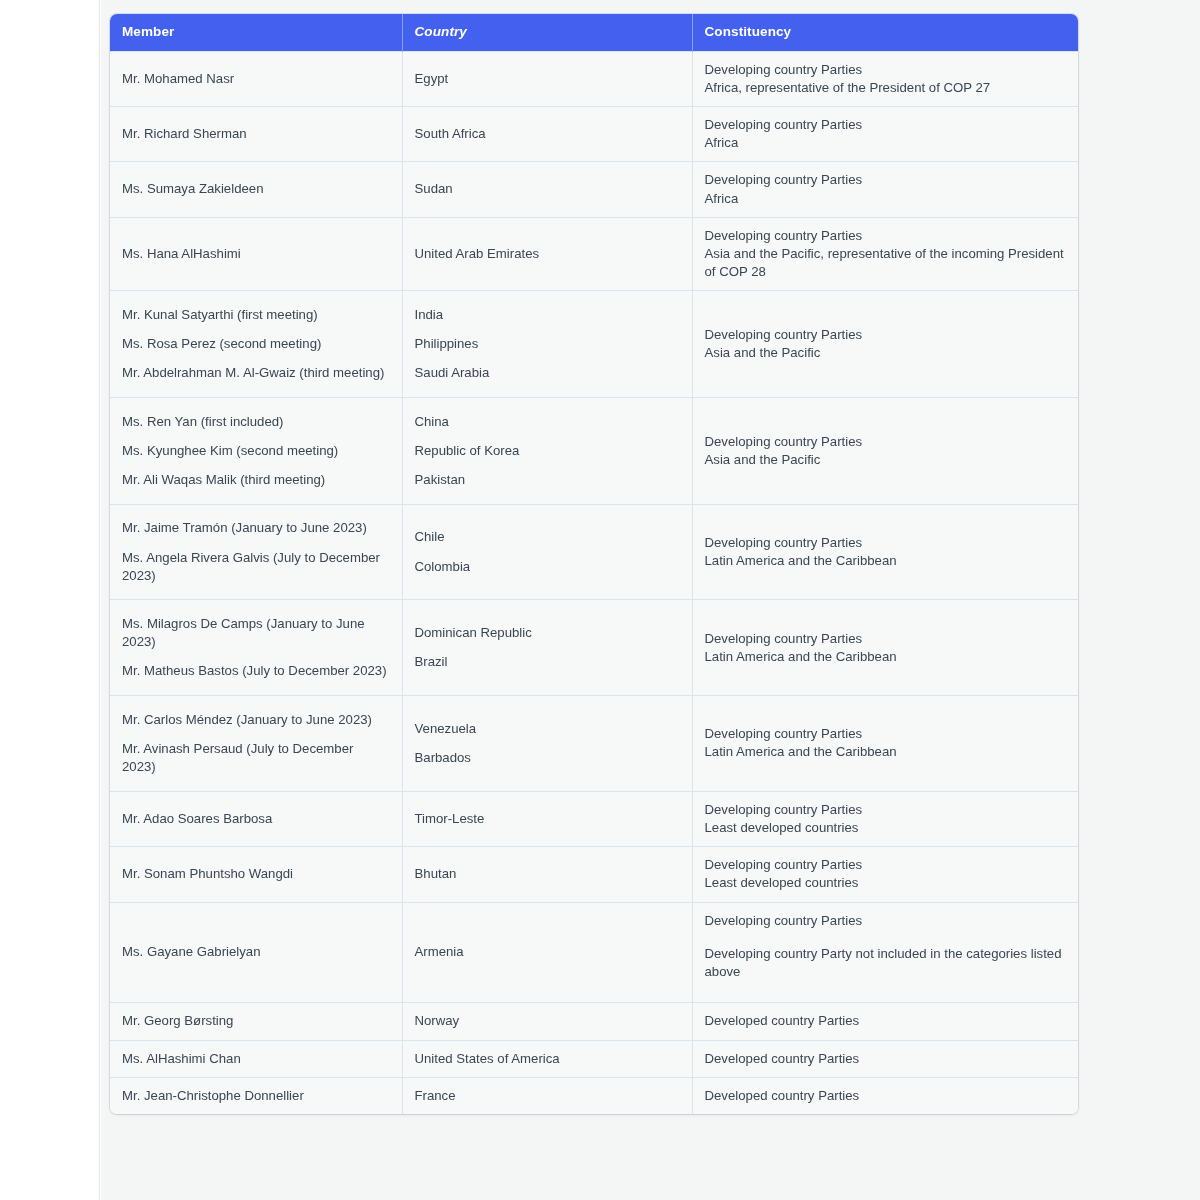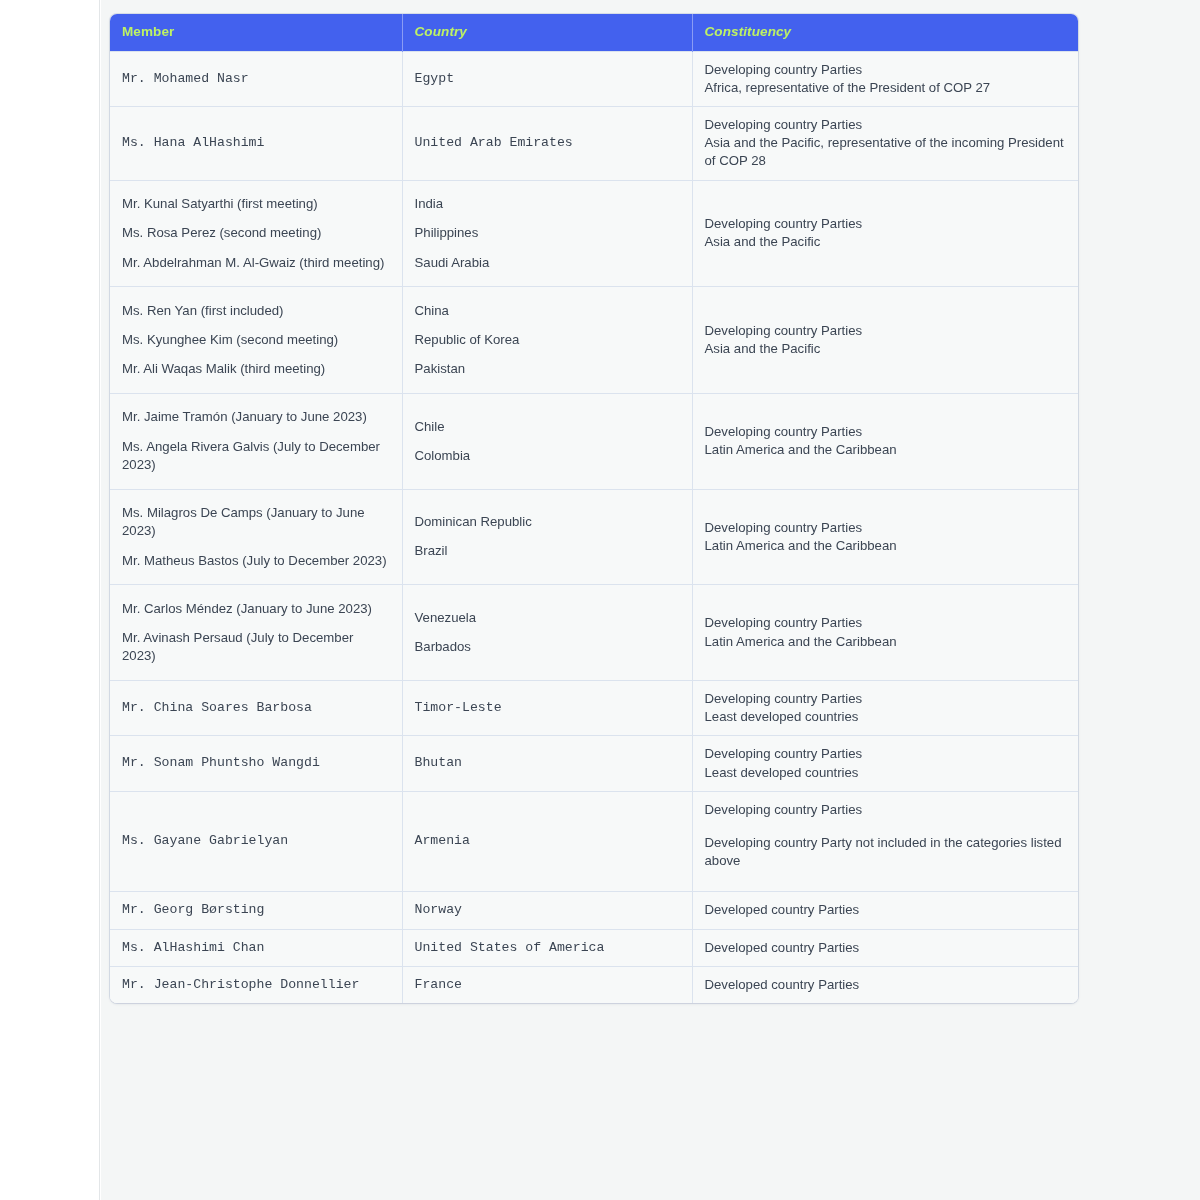--- a/index.html
+++ b/index.html
@@ -39,21 +39,21 @@
     background: #f7f9f9;
   }
   table.members {
     width: 968px;
     border-collapse: collapse;
     table-layout: fixed;
     background: #f7f9f9;
   }
   table.members thead th {
     background: #4361ee;
-    color: #bef264;
+    color: #ffffff;
     font-size: 13.5px;
     font-weight: bold;
     text-align: left;
     padding: 10px 12px 11px 12px;
     height: 37px;
     vertical-align: middle;
     border-right: 1px solid #8a9cf4;
     letter-spacing: .1px;
   }
   table.members thead th:last-child { border-right: none; }
@@ -70,26 +70,26 @@
   }
   table.members td:last-child { border-right: none; }
   table.members tr:last-child td { border-bottom: none; }
 
   td.col-member   { width: 292px; }
   td.col-country  { width: 290px; }
   td.col-const    { width: 386px; }
 
   th.col-member   { width: 292px; }
   th.col-country  { width: 290px; font-style: italic; }
-  th.col-const    { width: 386px; font-style: italic; }
+  th.col-const    { width: 386px; }
 
   
   .stack { display: flex; flex-direction: column; justify-content: center; }
   .stack .line { padding: 5.5px 0; }
-  .stack.tight .line { padding: 0; font-family: Liberation Mono, monospace; }
+  .stack.tight .line { padding: 0; }
 
   .const-lines { display: block; }
   .const-lines .cline { display: block; }
   .const-lines.para .cline { margin: 0 0 15px 0; }
   .const-lines.para .cline:last-child { margin-bottom: 12px; }
 </style>
 </head>
 <body>
 
 <div id="page">
@@ -121,20 +121,56 @@
               <td class="col-const">
                 <div class="const-lines">
                   <div class="cline">Developing country Parties</div>
                   <div class="cline">Africa, representative of the President of COP 27</div>
                 </div>
               </td>
             </tr>
             <tr>
               <td class="col-member">
                 <div class="stack tight">
+                  <div class="line">Mr. Richard Sherman</div>
+                </div>
+              </td>
+              <td class="col-country">
+                <div class="stack tight">
+                  <div class="line">South Africa</div>
+                </div>
+              </td>
+              <td class="col-const">
+                <div class="const-lines">
+                  <div class="cline">Developing country Parties</div>
+                  <div class="cline">Africa</div>
+                </div>
+              </td>
+            </tr>
+            <tr>
+              <td class="col-member">
+                <div class="stack tight">
+                  <div class="line">Ms. Sumaya Zakieldeen</div>
+                </div>
+              </td>
+              <td class="col-country">
+                <div class="stack tight">
+                  <div class="line">Sudan</div>
+                </div>
+              </td>
+              <td class="col-const">
+                <div class="const-lines">
+                  <div class="cline">Developing country Parties</div>
+                  <div class="cline">Africa</div>
+                </div>
+              </td>
+            </tr>
+            <tr>
+              <td class="col-member">
+                <div class="stack tight">
                   <div class="line">Ms. Hana AlHashimi</div>
                 </div>
               </td>
               <td class="col-country">
                 <div class="stack tight">
                   <div class="line">United Arab Emirates</div>
                 </div>
               </td>
               <td class="col-const">
                 <div class="const-lines">
@@ -243,21 +279,21 @@
               <td class="col-const">
                 <div class="const-lines">
                   <div class="cline">Developing country Parties</div>
                   <div class="cline">Latin America and the Caribbean</div>
                 </div>
               </td>
             </tr>
             <tr>
               <td class="col-member">
                 <div class="stack tight">
-                  <div class="line">Mr. China Soares Barbosa</div>
+                  <div class="line">Mr. Adao Soares Barbosa</div>
                 </div>
               </td>
               <td class="col-country">
                 <div class="stack tight">
                   <div class="line">Timor-Leste</div>
                 </div>
               </td>
               <td class="col-const">
                 <div class="const-lines">
                   <div class="cline">Developing country Parties</div>

